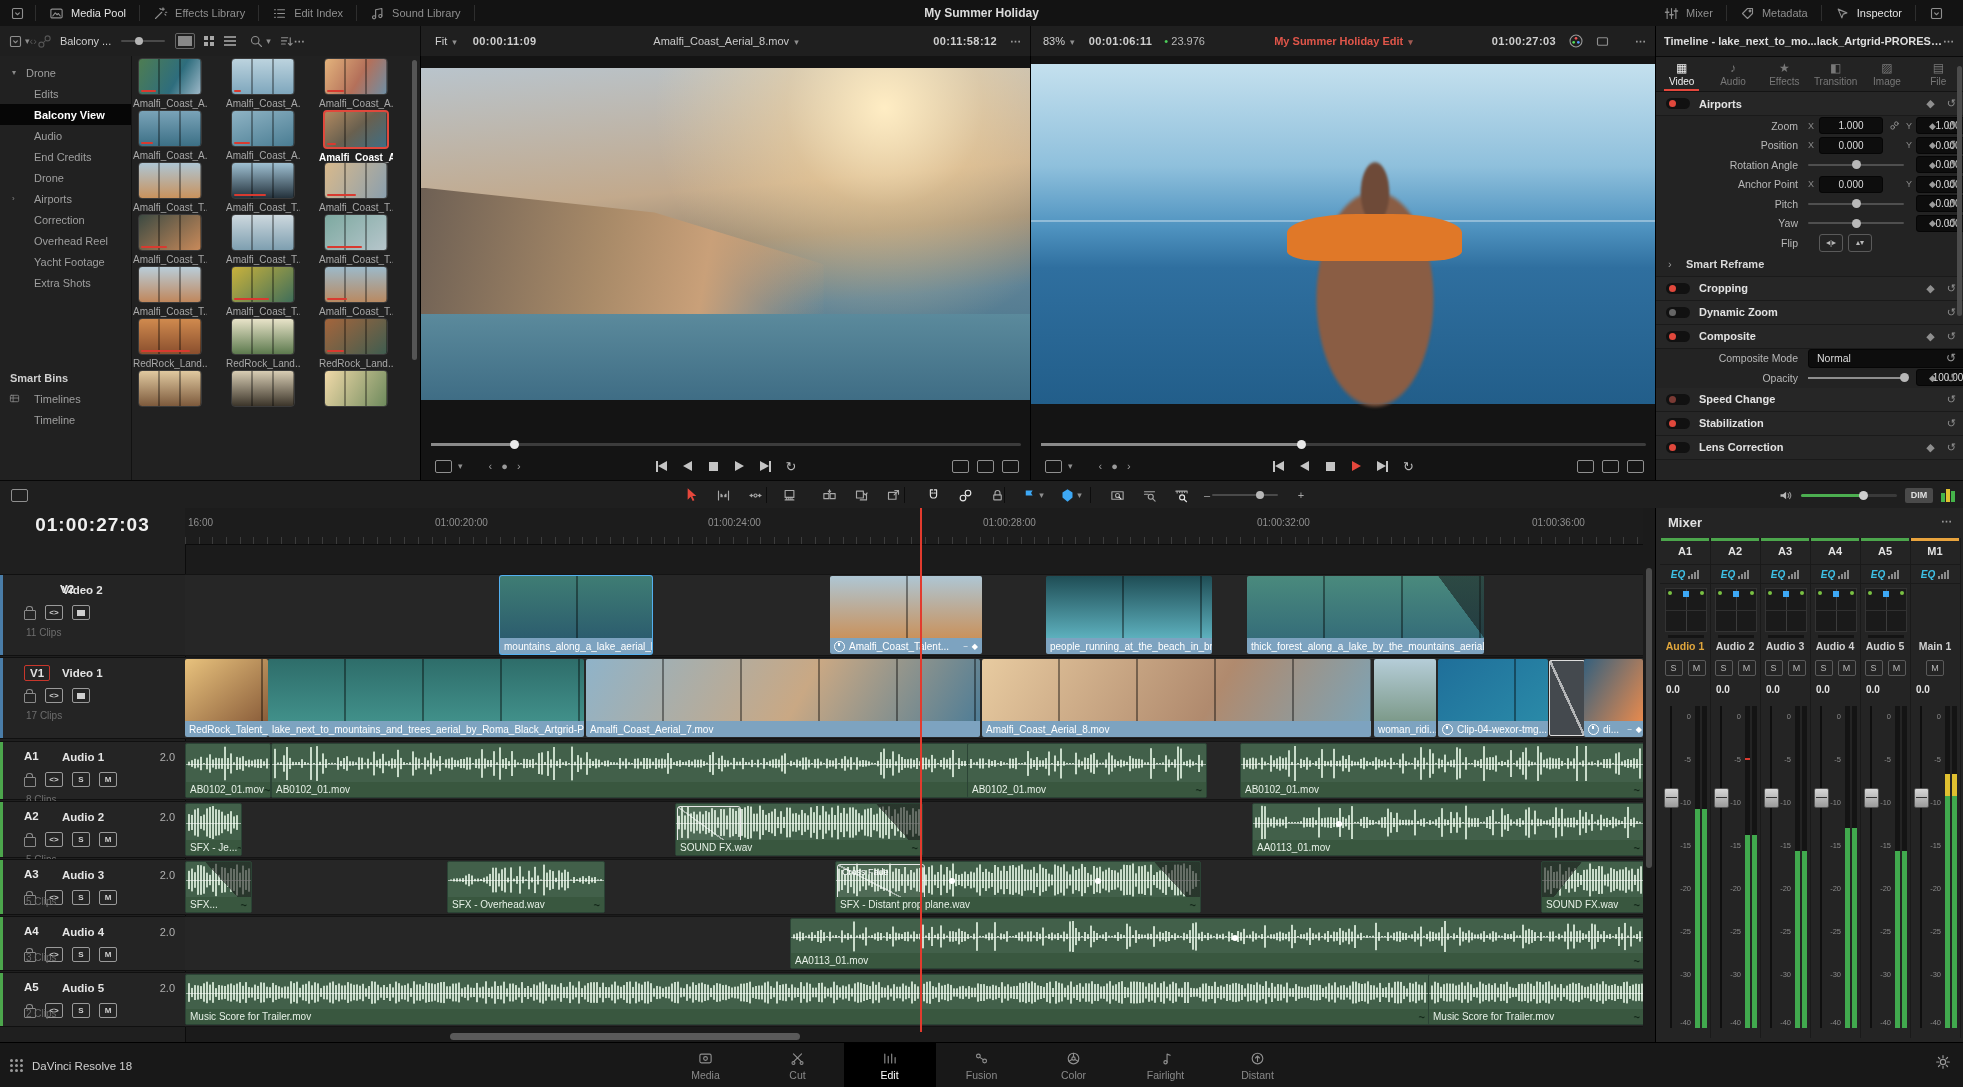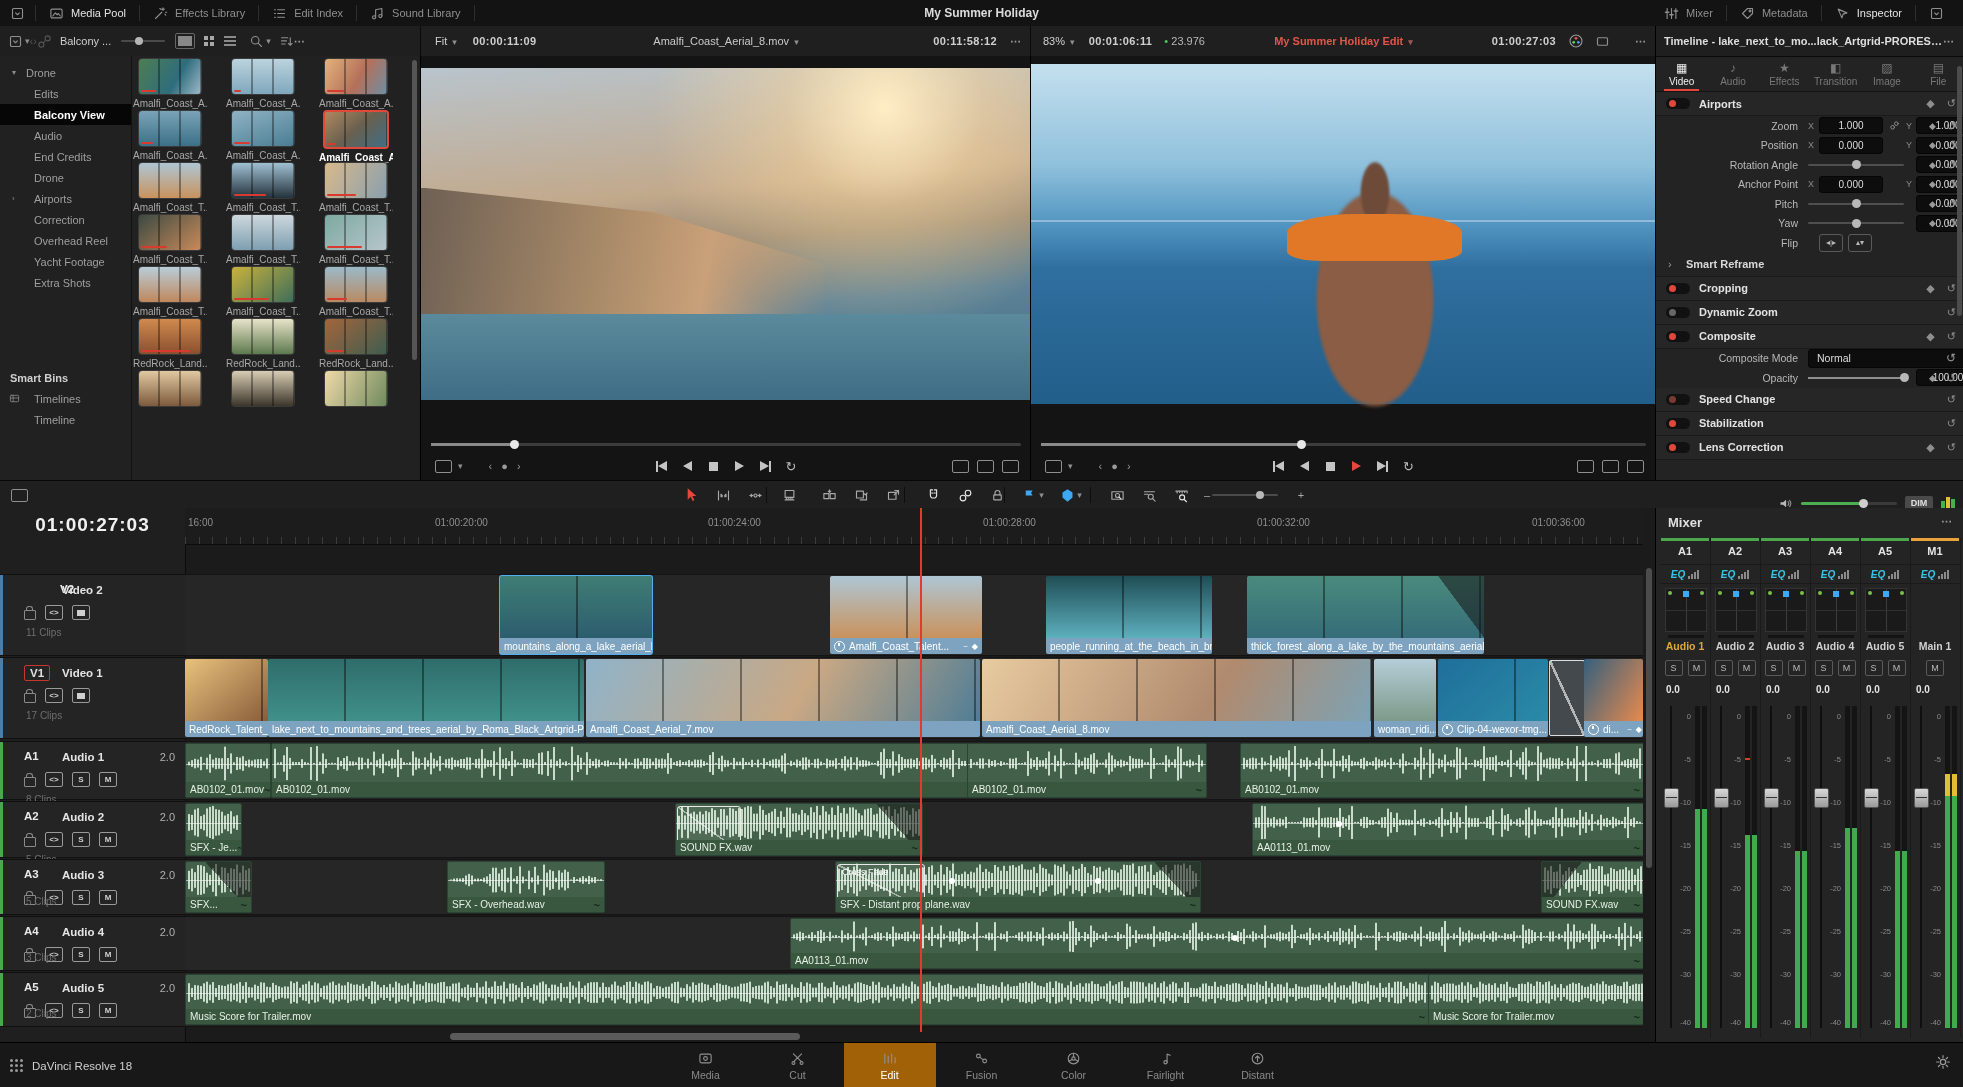--- a/index.html
+++ b/index.html
@@ -102,21 +102,21 @@
   .kf{position:absolute;right:28px;color:#9a9a9a;font-size:9px}
   .rst{position:absolute;right:8px;color:#9a9a9a;font-size:12px}
   .flipbtn{position:absolute;width:22px;height:16px;border:1px solid #5a5a5a;border-radius:3px;color:#b8b8b8;font-size:8px;display:flex;align-items:center;justify-content:center}
   .iselect{position:absolute;height:17px;background:#0d0d0d;border:1px solid #060606;border-radius:3px;color:#dcdcdc;font-size:10.5px;display:flex;align-items:center;padding:0 8px;justify-content:space-between}
   #insp-scroll{position:absolute;right:2px;top:40px;width:5px;height:250px;background:#4c4c4c;border-radius:3px}
 
   
   #edit-toolbar{position:absolute;left:0;top:480px;width:1963px;height:28px;background:#1f1f1f;border-top:1px solid #070707;border-bottom:1px solid #070707}
   .tool{position:absolute;top:3px;width:26px;height:22px;display:flex;align-items:center;justify-content:center;color:#a8a8a8}
   .tsep{position:absolute;top:6px;width:1px;height:16px;background:#0d0d0d}
-  #vol-row{position:absolute;right:8px;top:8px;height:28px;display:flex;align-items:center;gap:8px}
+  #vol-row{position:absolute;right:8px;top:0;height:28px;display:flex;align-items:center;gap:8px}
   #vol-slider{width:96px;height:3px;background:#3a3a3a;border-radius:2px;position:relative}
   #vol-slider .fill{position:absolute;left:0;top:0;height:3px;width:62px;background:#4cae50;border-radius:2px}
   #vol-slider .knob{position:absolute;left:58px;top:-3px;width:9px;height:9px;border-radius:50%;background:#cfcfcf}
   #dim-btn{width:28px;height:15px;background:#4a4a4a;border-radius:2px;color:#e0e0e0;font-size:9px;font-weight:bold;display:flex;align-items:center;justify-content:center}
   .meter-mini{display:flex;gap:1px;align-items:flex-end;height:14px}
   .meter-mini i{width:4px;background:#45b34a}
   .meter-mini i.y{background:#e0c030}
 
   
   #timeline{position:absolute;left:0;top:508px;width:1655px;height:534px;background:#1b1b1b}
@@ -198,21 +198,21 @@
   .mfill.y{background:#e0c030}
   .peak{position:absolute;width:5px;height:2px;background:#d83a30}
 
   
   #bottombar{position:absolute;left:0;top:1042px;width:1963px;height:45px;background:#181818;border-top:1px solid #000}
   #bb-left{position:absolute;left:10px;top:0;height:45px;display:flex;align-items:center;gap:9px;color:#cfcfcf;font-size:11.5px}
   .grid9{display:grid;grid-template-columns:3px 3px 3px;grid-gap:2px}
   .grid9 i{width:3px;height:3px;background:#9a9a9a;border-radius:50%}
   #bb-pages{position:absolute;left:0;right:0;top:0;height:45px;display:flex;justify-content:center}
   .page{width:92px;display:flex;flex-direction:column;align-items:center;justify-content:center;gap:3px;color:#8a8a8a;font-size:10.5px}
-  .page.active{background:#a16207;color:#fff}
+  .page.active{background:#000000;color:#fff}
   #bb-gear{position:absolute;right:12px;top:11px;color:#9a9a9a}
 </style>
 </head>
 <body>
 
 <div id="app">
 
   <div id="topbar">
     <div class="tb-item" style="padding:0 10px">
         <span class="ico">

